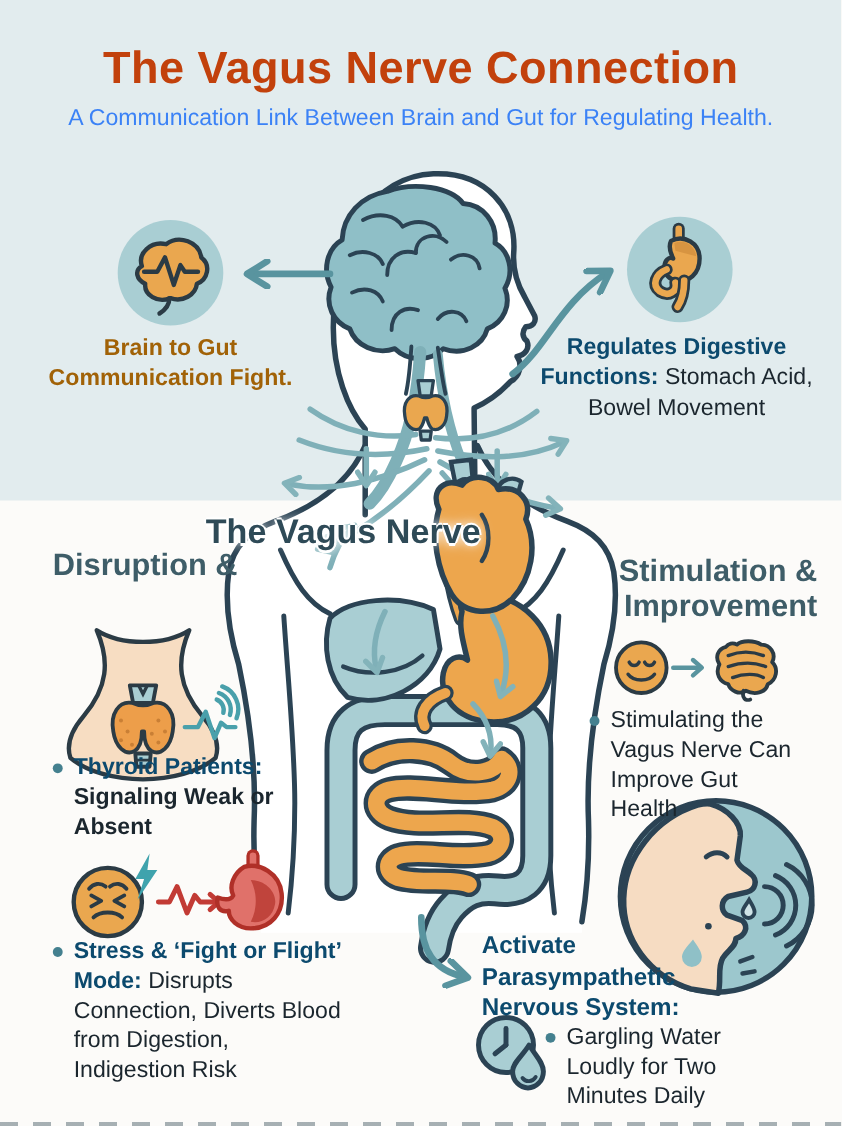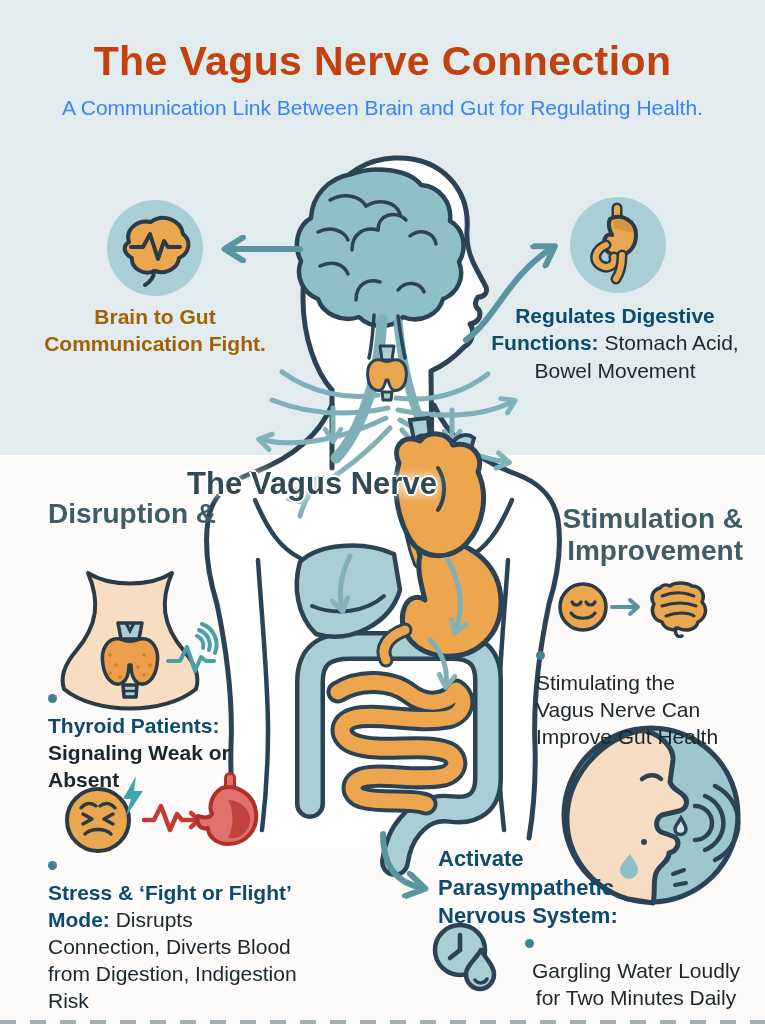--- a/index.html
+++ b/index.html
@@ -24,27 +24,27 @@
         color:#1b262e;z-index:3;}
   .callout-text strong,.bullet strong,.bottom-heading{color:#0c4a6e;}
   .callout-brain{left:30px;top:303px;width:250px;font-weight:bold;color:#a16207;}
   .callout-brain span{display:block;}
   .callout-digestive{left:490px;top:302px;width:250px;}
   .col-heading{position:absolute;margin:0;font-size:28px;font-weight:bold;color:#3e5d68;
         line-height:1.16;z-index:3;}
   .col-heading span{display:block;}
   .heading-left{left:48px;top:498px;}
   .heading-right{left:538px;top:503px;width:205px;text-align:right;}
-  .bullet{position:absolute;display:flex;gap:10px;z-index:3;flex-direction:column;}
+  .bullet{position:absolute;display:flex;gap:10px;z-index:3;}
   .dot{flex:0 0 auto;width:9px;height:9px;border-radius:50%;background:#44808f;margin-top:9px;}
   .bullet p{margin:0;font-size:21px;line-height:1.28;color:#1b262e;}
   .bullet-thyroid{left:48px;top:685px;width:228px;font-weight:bold;}
   .bullet-stress{left:48px;top:852px;width:262px;}
   .bullet-stimulate{left:536px;top:642px;width:196px;}
-  .bullet-gargle{left:525px;top:930px;width:222px;text-align:center;}
+  .bullet-gargle{left:496px;top:930px;width:222px;}
   .icon-svg{position:absolute;z-index:2;}
   .thyroid-illustration{left:50px;top:565px;}
   .stress-row{left:58px;top:770px;}
   .happy-row{left:556px;top:578px;}
   .gargle-icon{left:558px;top:722px;}
   .clock-icon{left:430px;top:918px;}
   .bottom-heading{position:absolute;left:438px;top:845px;width:200px;margin:0;
         font-size:22px;font-weight:bold;line-height:1.3;z-index:3;}
 </style>
 </head>

